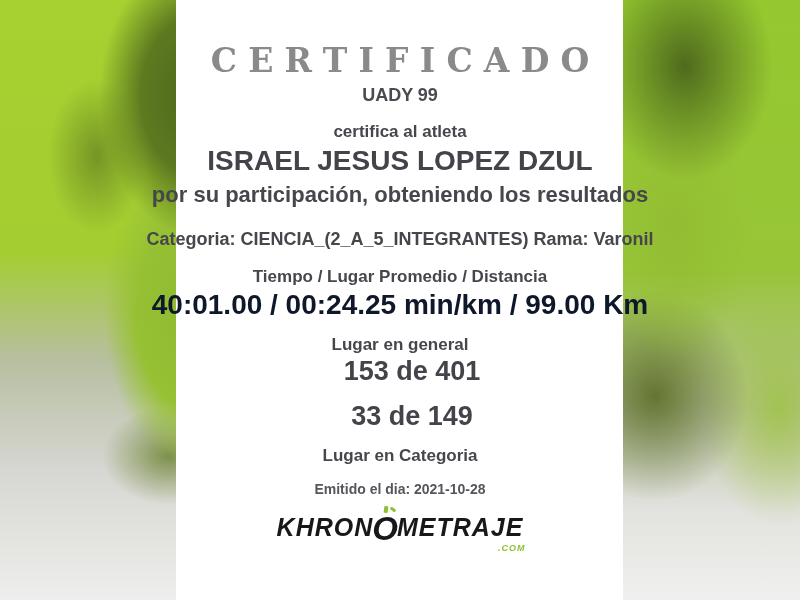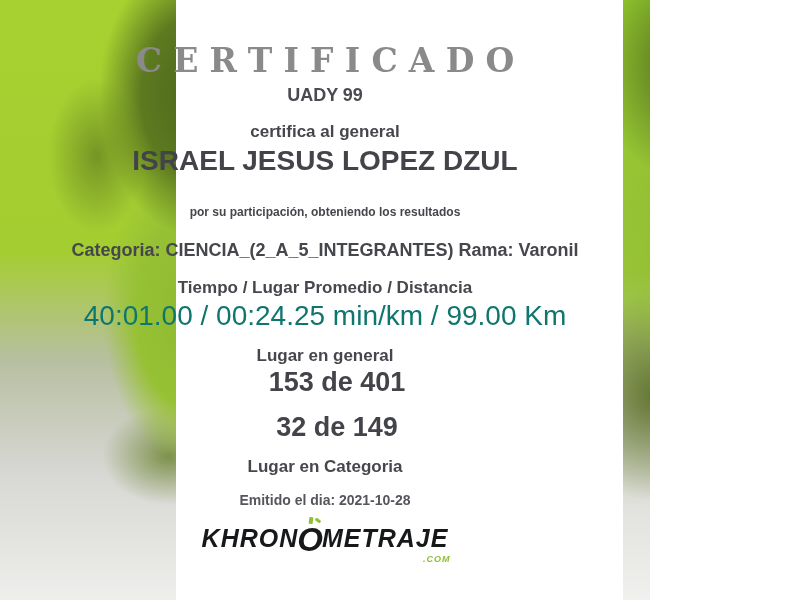--- a/index.html
+++ b/index.html
@@ -1,21 +1,21 @@
 <!DOCTYPE html>
 <html><head>
 <meta charset="utf-8">
 <style>
   * { margin: 0; padding: 0; box-sizing: border-box; }
   html, body { width: 800px; height: 600px; }
   body { font-family: "Liberation Sans", sans-serif; background: #ffffff; }
 
   .certificate {
     position: relative;
-    width: 650px;
+    width: 800px;
     height: 600px;
     background: #ffffff;
     overflow: hidden;
   }
 
   
   .photo-strip {
     position: absolute;
     top: 0;
     height: 600px;
@@ -71,39 +71,39 @@
     font-size: 17px;
     font-weight: 600;
   }
   .athlete-name {
     margin-top: 3px;
     font-size: 28px;
     font-weight: 600;
     color: #43444a;
   }
   .participation {
-    margin-top: 28px;
-    font-size: 12px;
+    margin-top: 5px;
+    font-size: 22px;
     font-weight: 600;
   }
   .category-line {
     margin-top: 21px;
     font-size: 18px;
     font-weight: 600;
   }
   .results-header {
     margin-top: 17px;
     font-size: 17px;
     font-weight: 600;
   }
   .results-values {
     margin-top: 2px;
     font-size: 28px;
-    font-weight: 400;
-    color: #0f766e;
+    font-weight: 700;
+    color: #0f172a;
   }
   .placing { margin-top: 14px; }
   .placing:first-of-type { margin-top: 15px; }
   .placing-label {
     font-size: 17px;
     font-weight: 600;
   }
   .placing-value {
     margin-top: 1px;
     font-size: 27px;
@@ -180,36 +180,36 @@
 <div class="certificate">
 
   <div class="photo-strip photo-left"></div>
   <div class="photo-strip photo-right"></div>
 
   <div class="content">
 
     <div class="title">CERTIFICADO</div>
     <div class="event-name">UADY 99</div>
 
-    <div class="intro">certifica al general</div>
+    <div class="intro">certifica al atleta</div>
     <div class="athlete-name">ISRAEL JESUS LOPEZ DZUL</div>
     <div class="participation">por su participación, obteniendo los resultados</div>
 
     <div class="category-line">Categoria: CIENCIA_(2_A_5_INTEGRANTES) Rama: Varonil</div>
 
     <div class="results-header">Tiempo / Lugar Promedio / Distancia</div>
     <div class="results-values">40:01.00 / 00:24.25 min/km / 99.00 Km</div>
 
     <div class="placing">
       <div class="placing-label">Lugar en general</div>
       <div class="placing-value">153 de 401</div>
     </div>
 
     <div class="placing">
-      <div class="placing-value">32 de 149</div>
+      <div class="placing-value">33 de 149</div>
     </div>
 
     <div class="placing">
       <div class="placing-label">Lugar en Categoria</div>
     </div>
 
     <div class="issued">Emitido el dia: 2021-10-28</div>
 
     <div class="logo">
       <span class="logo-part">KHRON</span><span class="logo-o"><span class="crown-main"></span><span class="crown-side"></span><span>O</span></span><span class="logo-part">METRAJE</span>

